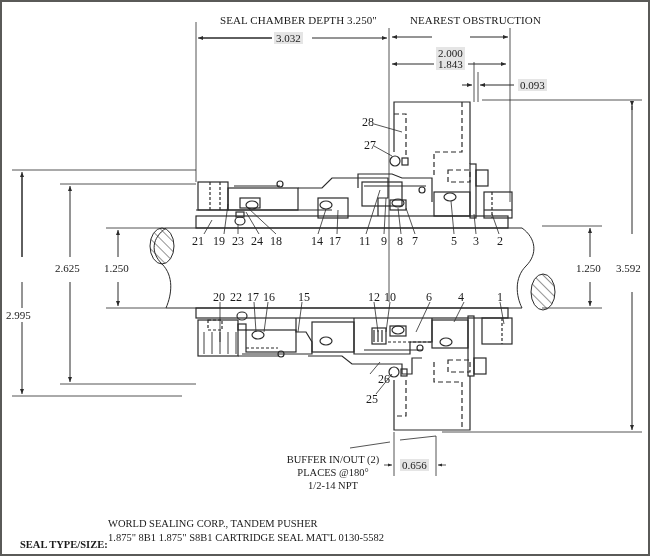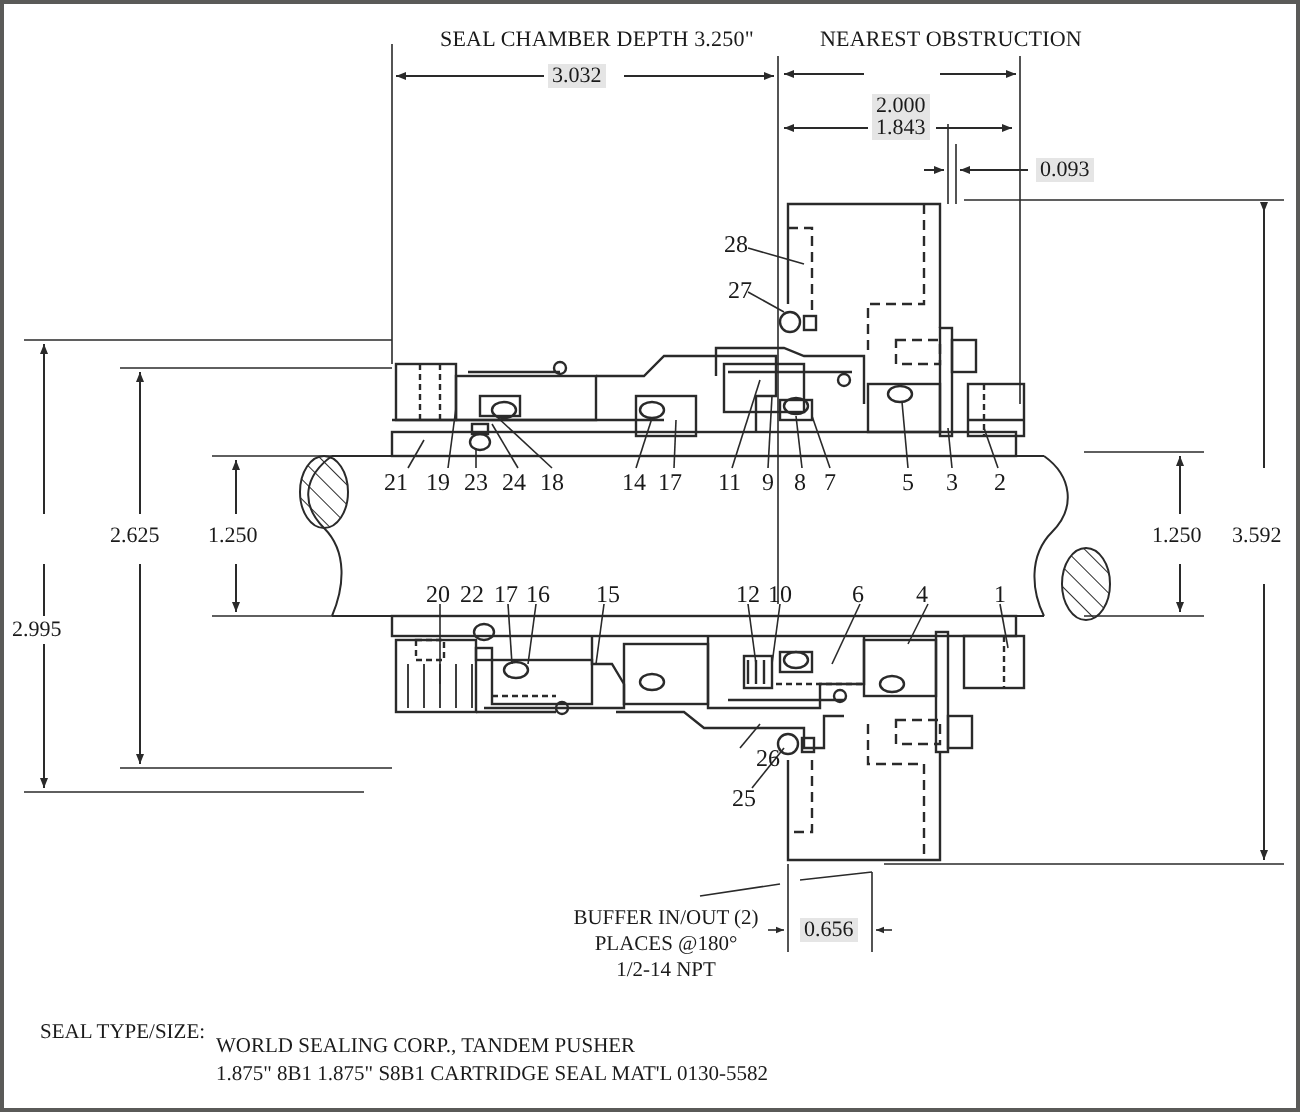--- a/index.html
+++ b/index.html
@@ -284,16 +284,16 @@
   <div class="lbl callout" style="left:495px;top:289px;">1</div>
   <div class="lbl callout" style="left:352px;top:371px;margin-left:24px;">26</div>
   <div class="lbl callout" style="left:364px;top:391px;">25</div>
 
   <div class="lbl note" style="left:276px;top:451px;width:110px;">
     <div>BUFFER IN/OUT (2)</div>
     <div>PLACES @180°</div>
     <div>1/2-14 NPT</div>
   </div>
 
-  <div class="lbl title" style="left:18px;top:508px;">SEAL TYPE/SIZE:</div>
+  <div class="lbl title" style="left:18px;top:536px;font-weight:bold;">SEAL TYPE/SIZE:</div>
   <div class="lbl title" style="left:106px;top:515px;">WORLD SEALING CORP., TANDEM PUSHER</div>
   <div class="lbl title" style="left:106px;top:529px;">1.875" 8B1 1.875" S8B1 CARTRIDGE SEAL MAT'L 0130-5582</div>
 </div>
 
 </body></html>

